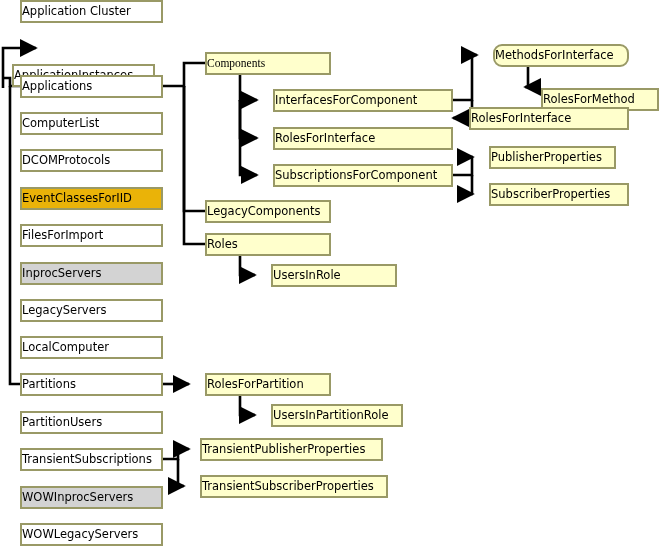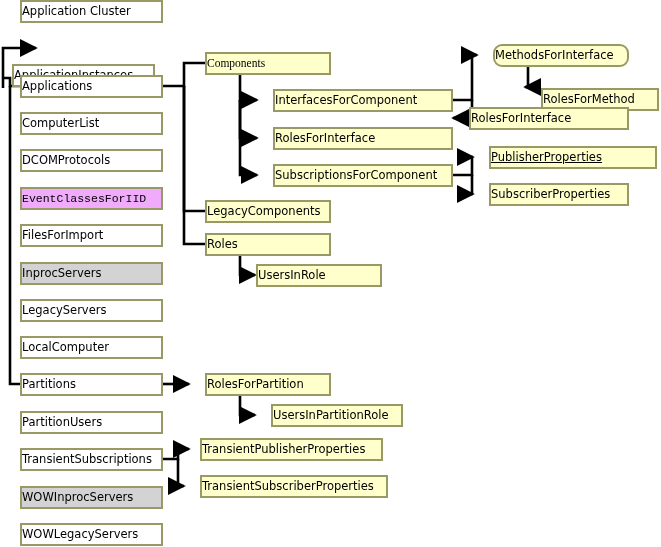--- a/index.html
+++ b/index.html
@@ -83,21 +83,21 @@
       </div>
       <div class="node white" style="left: 20px; top: 75px; width: 143px; height: 23px; background: rgb(255, 255, 255); border-color: rgb(153, 153, 102); color: rgb(0, 0, 0);">
         <span>Applications</span>
       </div>
       <div class="node white" style="left: 20px; top: 112px; width: 143px; height: 23px; background: rgb(255, 255, 255); border-color: rgb(153, 153, 102); color: rgb(0, 0, 0);">
         <span>ComputerList</span>
       </div>
       <div class="node white" style="left: 20px; top: 149px; width: 143px; height: 23px; background: rgb(255, 255, 255); border-color: rgb(153, 153, 102); color: rgb(0, 0, 0);">
         <span>DCOMProtocols</span>
       </div>
-      <div class="node white" style="left: 20px; top: 187px; width: 143px; height: 23px; background: #f0abfc; border-color: rgb(153, 153, 102); color: rgb(0, 0, 0); font-family: Liberation Mono, monospace;">
+      <div class="node white" style="left: 20px; top: 187px; width: 143px; height: 23px; background: #eab308; border-color: rgb(153, 153, 102); color: rgb(0, 0, 0);">
         <span>EventClassesForIID</span>
       </div>
       <div class="node white" style="left: 20px; top: 224px; width: 143px; height: 23px; background: rgb(255, 255, 255); border-color: rgb(153, 153, 102); color: rgb(0, 0, 0);">
         <span>FilesForImport</span>
       </div>
       <div class="node gray" style="left: 20px; top: 262px; width: 143px; height: 23px; background: rgb(211, 211, 211); border-color: rgb(153, 153, 102); color: rgb(0, 0, 0);">
         <span>InprocServers</span>
       </div>
       <div class="node white" style="left: 20px; top: 299px; width: 143px; height: 23px; background: rgb(255, 255, 255); border-color: rgb(153, 153, 102); color: rgb(0, 0, 0);">
         <span>LegacyServers</span>
@@ -131,21 +131,21 @@
       </div>
       <div class="node yellow" style="left: 273px; top: 164px; width: 180px; height: 23px; background: rgb(255, 255, 204); border-color: rgb(153, 153, 102); color: rgb(0, 0, 0);">
         <span>SubscriptionsForComponent</span>
       </div>
       <div class="node yellow" style="left: 205px; top: 200px; width: 126px; height: 23px; background: rgb(255, 255, 204); border-color: rgb(153, 153, 102); color: rgb(0, 0, 0);">
         <span>LegacyComponents</span>
       </div>
       <div class="node yellow" style="left: 205px; top: 233px; width: 126px; height: 23px; background: rgb(255, 255, 204); border-color: rgb(153, 153, 102); color: rgb(0, 0, 0);">
         <span>Roles</span>
       </div>
-      <div class="node yellow" style="left: 256px; top: 264px; width: 126px; height: 23px; background: rgb(255, 255, 204); border-color: rgb(153, 153, 102); color: rgb(0, 0, 0);">
+      <div class="node yellow" style="left: 271px; top: 264px; width: 126px; height: 23px; background: rgb(255, 255, 204); border-color: rgb(153, 153, 102); color: rgb(0, 0, 0);">
         <span>UsersInRole</span>
       </div>
       <div class="node yellow" style="left: 205px; top: 373px; width: 126px; height: 23px; background: rgb(255, 255, 204); border-color: rgb(153, 153, 102); color: rgb(0, 0, 0);">
         <span>RolesForPartition</span>
       </div>
       <div class="node yellow" style="left: 271px; top: 404px; width: 132px; height: 23px; background: rgb(255, 255, 204); border-color: rgb(153, 153, 102); color: rgb(0, 0, 0);">
         <span>UsersInPartitionRole</span>
       </div>
       <div class="node yellow" style="left: 200px; top: 438px; width: 183px; height: 23px; background: rgb(255, 255, 204); border-color: rgb(153, 153, 102); color: rgb(0, 0, 0);">
         <span>TransientPublisherProperties</span>
@@ -155,21 +155,21 @@
       </div>
       <div class="node yellow" style="left: 493px; top: 44px; width: 136px; height: 23px; background: rgb(255, 255, 204); border-color: rgb(153, 153, 102); color: rgb(0, 0, 0); border-radius: 9px;">
         <span>MethodsForInterface</span>
       </div>
       <div class="node yellow" style="left: 541px; top: 88px; width: 118px; height: 23px; background: rgb(255, 255, 204); border-color: rgb(153, 153, 102); color: rgb(0, 0, 0);">
         <span>RolesForMethod</span>
       </div>
       <div class="node yellow" style="left: 469px; top: 107px; width: 160px; height: 23px; background: rgb(255, 255, 204); border-color: rgb(153, 153, 102); color: rgb(0, 0, 0);">
         <span>RolesForInterface</span>
       </div>
-      <div class="node yellow" style="left: 489px; top: 146px; width: 168px; height: 23px; background: rgb(255, 255, 204); border-color: rgb(153, 153, 102); color: rgb(0, 0, 0); text-decoration: underline;">
+      <div class="node yellow" style="left: 489px; top: 146px; width: 127px; height: 23px; background: rgb(255, 255, 204); border-color: rgb(153, 153, 102); color: rgb(0, 0, 0);">
         <span>PublisherProperties</span>
       </div>
       <div class="node yellow" style="left: 489px; top: 183px; width: 140px; height: 23px; background: rgb(255, 255, 204); border-color: rgb(153, 153, 102); color: rgb(0, 0, 0);">
         <span>SubscriberProperties</span>
       </div>
     </div>
 
 </div>
 
 </body></html>

